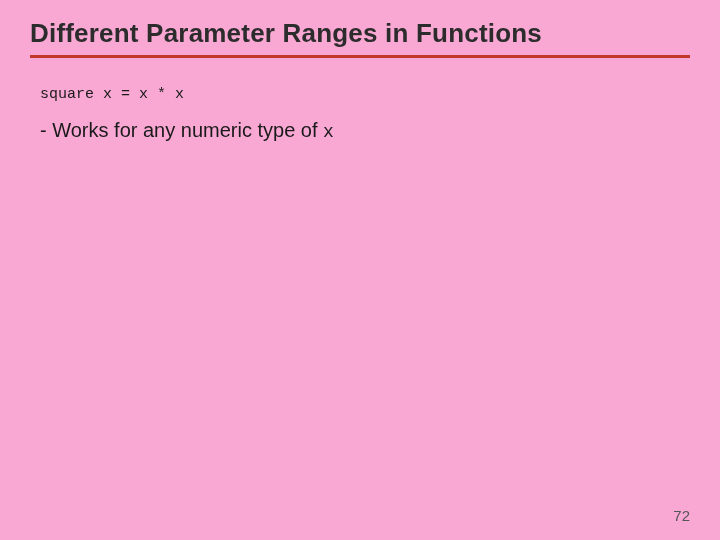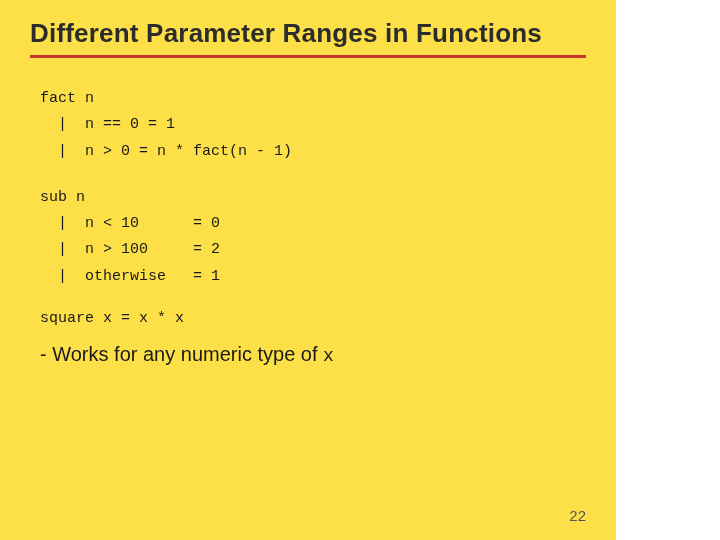--- a/index.html
+++ b/index.html
@@ -10,23 +10,23 @@
 
     body {
       width: 720px;
       height: 540px;
       background: #ffffff;
       font-family: Arial, Helvetica, sans-serif;
       overflow: hidden;
     }
 
     .slide {
-      width: 616px;
+      width: 720px;
       height: 540px;
-      background: #fde047;
+      background: #f9a8d4;
       position: relative;
     }
 
     .title-bar {
       padding: 18px 30px 0 30px;
     }
 
     .title-text {
       font-size: 26px;
       font-weight: bold;
@@ -97,38 +97,24 @@
 
 <div class="slide">
 
   <div class="title-bar">
     <div class="title-text">Different Parameter Ranges in Functions</div>
     <div class="title-underline"></div>
   </div>
 
   <div class="content">
 
-    <div class="code-block">
-      <div class="code-section">
-        <pre>fact n
-  |  n == 0 = 1
-  |  n &gt; 0 = n * fact(n - 1)</pre>
-      </div>
-
-      <div class="code-section">
-        <pre>sub n
-  |  n &lt; 10      = 0
-  |  n &gt; 100     = 2
-  |  otherwise   = 1</pre>
-      </div>
-    </div>
 
     <div class="square-line">square x = x * x</div>
 
     <div class="description">
       <span>- Works for any numeric type of </span><span class="code-inline">x</span>
     </div>
 
   </div>
 
-  <div class="page-number">22</div>
+  <div class="page-number">72</div>
 
 </div>
 
 </body></html>

